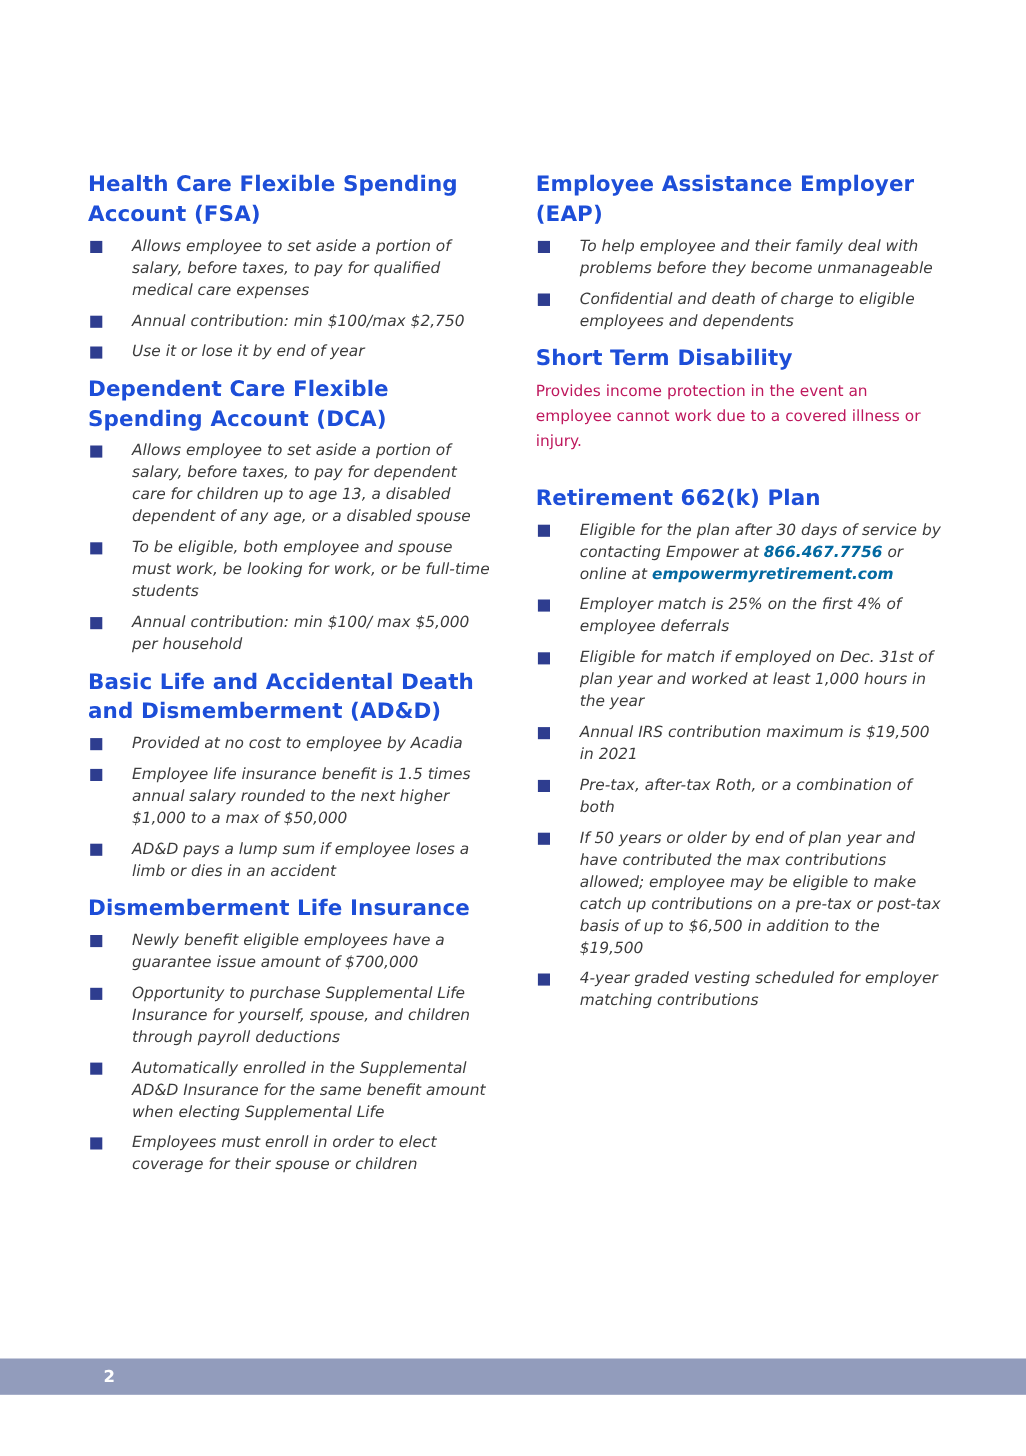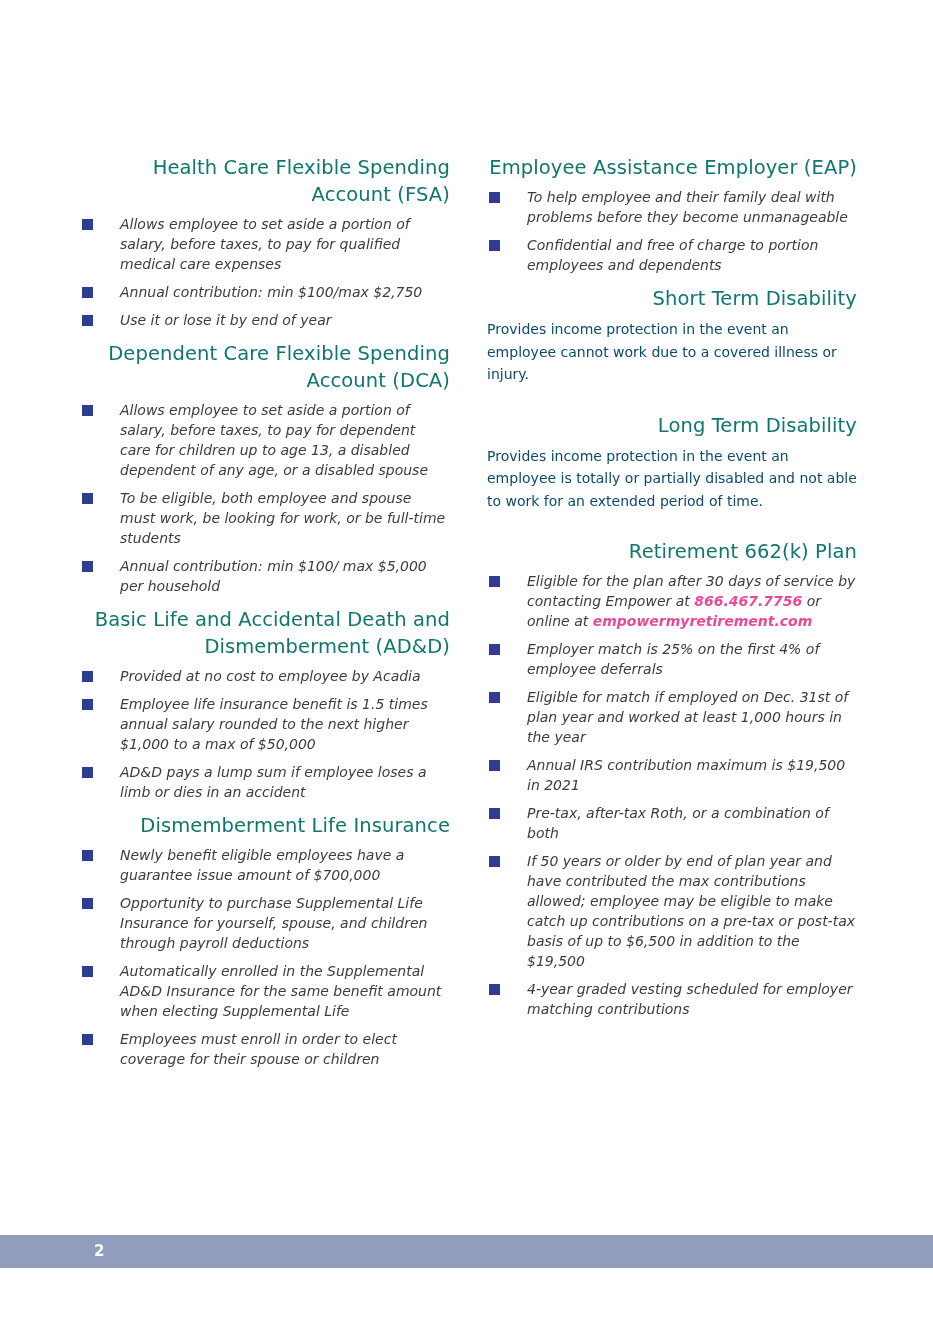--- a/index.html
+++ b/index.html
@@ -1,29 +1,29 @@
 <!DOCTYPE html>
 <html><head>
 <meta charset="utf-8">
 <style>
   html, body { margin:0; padding:0; }
   body { width:933px; height:1324px; background:#ffffff; position:relative; overflow:hidden;
          font-family:"DejaVu Sans", "Liberation Sans", sans-serif; color:#3c3c3c; }
   .col { position:absolute; top:154px; width:370px; }
   .col-left { left:80px; }
   .col-right { left:487px; }
-  h2.section-title { margin:0 0 6px 0; font-size:19.5px; line-height:27px; font-weight:normal;
-        color:#0f766e; letter-spacing:0.1px;text-align:right; }
+  h2.section-title { margin:0 0 6px 0; font-size:19.5px; line-height:27px; font-weight:bold;
+        color:#1d4ed8; letter-spacing:0.1px; }
   ul.bullets { list-style:none; margin:0; padding:0; }
   ul.bullets li { position:relative; padding-left:40px; font-size:14px; line-height:20px;
         margin-bottom:8px; color:#3c3c3c;font-style:italic; }
   ul.bullets li .sq { position:absolute; left:2px; top:5px; width:11px; height:11px; background:#2e3d8f; }
   .section { margin-bottom:10px; }
-  p.body-text { margin:0; font-size:14px; line-height:22.5px; color:#0c4a6e; }
-  .bold-link { font-weight:bold; color:#ec4899;text-align:right; }
+  p.body-text { margin:0; font-size:14px; line-height:22.5px; color:#be185d; }
+  .bold-link { font-weight:bold; color:#0369a1;text-align:right; }
   .footer { position:absolute; left:0; top:1235px; width:933px; height:33px; background:#929cbc; }
   .footer .page-num { position:absolute; left:94px; top:7px; font-size:15px; font-weight:bold; color:#ffffff; }
 </style>
 </head>
 <body>
 
 <div class="col col-left">
 
   <div class="section">
     <h2 class="section-title">Health Care Flexible Spending Account (FSA)</h2>
@@ -63,33 +63,29 @@
   </div>
 </div>
 
 <div class="col col-right">
 
   <div class="section">
     <h2 class="section-title">Employee Assistance Employer (EAP)</h2>
     <ul class="bullets">
       <li><span class="sq"></span><span>To help employee and their family deal with problems before they become unmanageable</span></li>
       <li><span class="sq"></span></li>
-      <li><span class="sq"></span><span>Confidential and free of charge to portion employees and dependents</span></li>
+      <li><span class="sq"></span><span>Confidential and death of charge to eligible employees and dependents</span></li>
     </ul>
   </div>
 
   <div class="section" style="margin-bottom:26px;">
     <h2 class="section-title">Short Term Disability</h2>
     <p class="body-text">Provides income protection in the event an employee cannot work due to a covered illness or injury.</p>
   </div>
 
-  <div class="section" style="margin-bottom:26px;">
-    <h2 class="section-title">Long Term Disability</h2>
-    <p class="body-text">Provides income protection in the event an employee is totally or partially disabled and not able to work for an extended period of time.</p>
-  </div>
 
   <div class="section">
     <h2 class="section-title">Retirement 662(k) Plan</h2>
     <ul class="bullets">
       <li><span class="sq"></span><span>Eligible for the plan after 30 days of service by contacting Empower at </span><a class="bold-link">866.467.7756</a><span> or online at </span><a class="bold-link">empowermyretirement.com</a></li>
       <li><span class="sq"></span><span>Employer match is 25% on the first 4% of employee deferrals</span></li>
       <li><span class="sq"></span><span>Eligible for match if employed on Dec. 31st of plan year and worked at least 1,000 hours in the year</span></li>
       <li><span class="sq"></span><span>Annual IRS contribution maximum is $19,500 in 2021</span></li>
       <li><span class="sq"></span><span>Pre-tax, after-tax Roth, or a combination of both</span></li>
       <li><span class="sq"></span><span>If 50 years or older by end of plan year and have contributed the max contributions allowed; employee may be eligible to make catch up contributions on a pre-tax or post-tax basis of up to $6,500 in addition to the $19,500</span></li>

